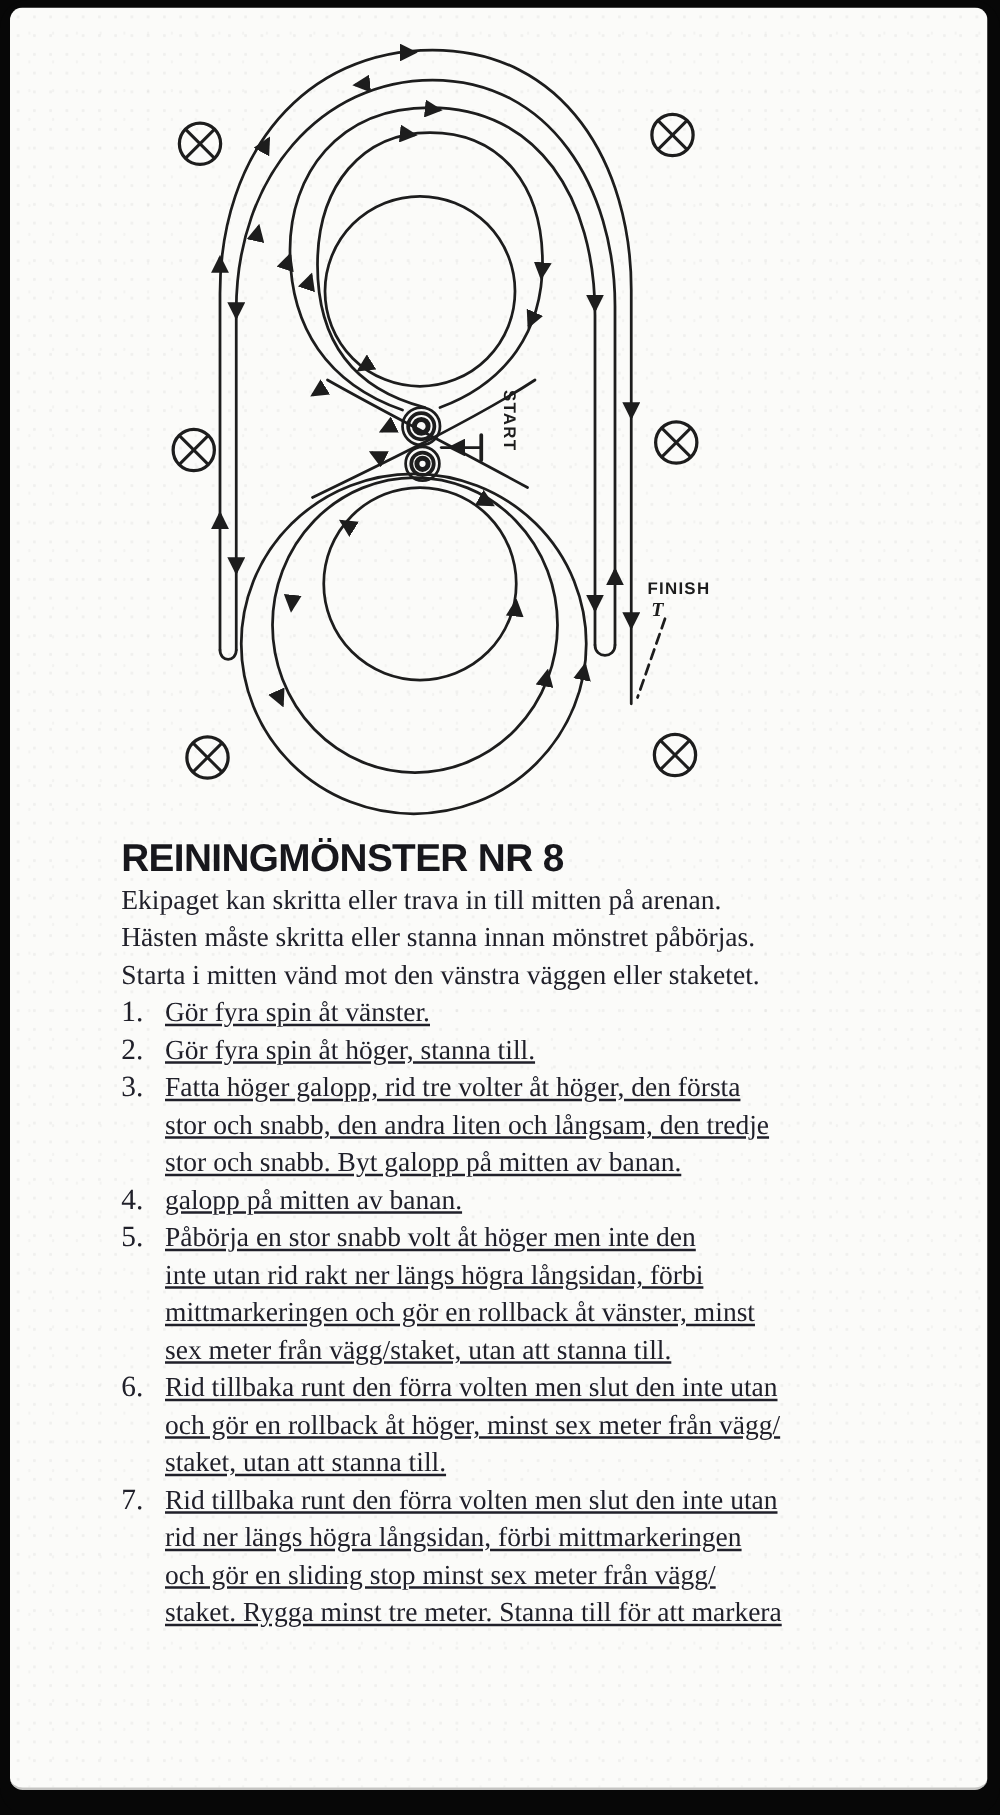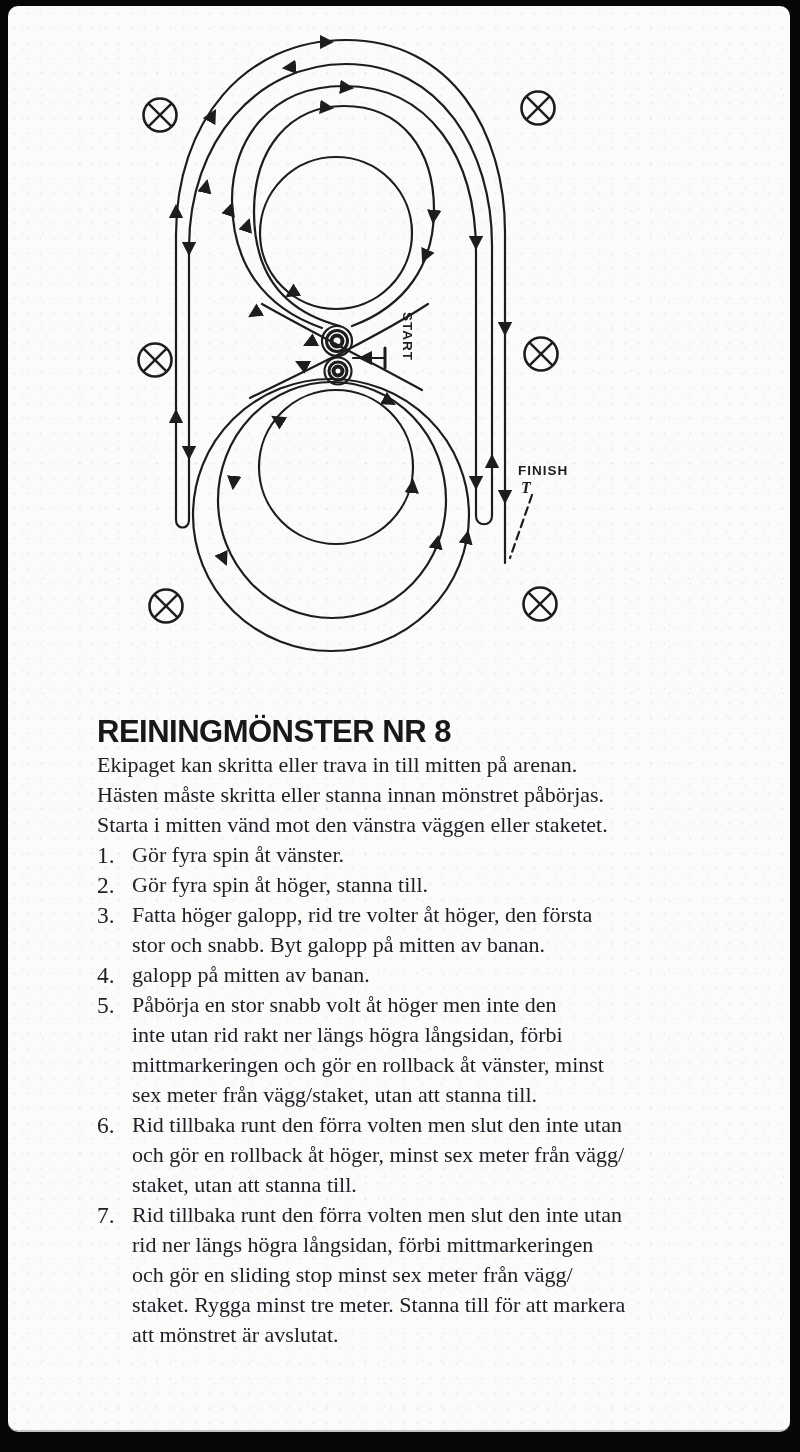--- a/index.html
+++ b/index.html
@@ -46,32 +46,31 @@
   }
   .content{
     position:absolute;left:89px;top:663px;right:30px;
     color:#20202a;
   }
   .title{
     font-family:"Liberation Sans", sans-serif;
     font-weight:bold;font-size:31px;line-height:36px;
     letter-spacing:-0.5px;color:#17171c;
     white-space:nowrap;
-    margin-top:45px;
   }
   .introline, .tline{
     font-size:22px;line-height:30px;white-space:nowrap;
   }
   .steps{margin:0;padding:0;}
   .step{display:flex;align-items:flex-start;}
   .num{
     width:35px;flex:0 0 35px;
     font-size:23.5px;line-height:30px;
   }
-  .stept{flex:1 1 auto;min-width:0;}
+  .stept{flex:1 1 auto;min-width:0;text-decoration:underline;}
 </style>
 </head>
 <body>
 
 <div class="frame">
   <div class="page">
 
     <svg class="diagram" width="782" height="659" viewBox="8 6 782 659" xmlns="http://www.w3.org/2000/svg">
       <defs>
         <marker id="ah" viewBox="0 0 10 10" refX="8.5" refY="5" markerWidth="6.5" markerHeight="6.5" orient="auto">
@@ -176,20 +175,21 @@
           <div class="step">
             <div class="num">2.</div>
             <div class="stept">
               <div class="tline">Gör fyra spin åt höger, stanna till.</div>
             </div>
           </div>
           <div class="step">
             <div class="num">3.</div>
             <div class="stept">
               <div class="tline">Fatta höger galopp, rid tre volter åt höger, den första</div>
+              <div class="tline">stor och snabb, den andra liten och långsam, den tredje</div>
               <div class="tline">stor och snabb. Byt galopp på mitten av banan.</div>
             </div>
           </div>
           <div class="step">
             <div class="num">4.</div>
             <div class="stept">
               <div class="tline">galopp på mitten av banan.</div>
             </div>
           </div>
           <div class="step">
@@ -209,20 +209,19 @@
               <div class="tline">staket, utan att stanna till.</div>
             </div>
           </div>
           <div class="step">
             <div class="num">7.</div>
             <div class="stept">
               <div class="tline">Rid tillbaka runt den förra volten men slut den inte utan</div>
               <div class="tline">rid ner längs högra långsidan, förbi mittmarkeringen</div>
               <div class="tline">och gör en sliding stop minst sex meter från vägg/</div>
               <div class="tline">staket. Rygga minst tre meter. Stanna till för att markera</div>
-              <div class="tline">att mönstret är avslutat.</div>
             </div>
           </div>
         </div>
     </div>
 
   </div>
 </div>
 
 </body></html>

